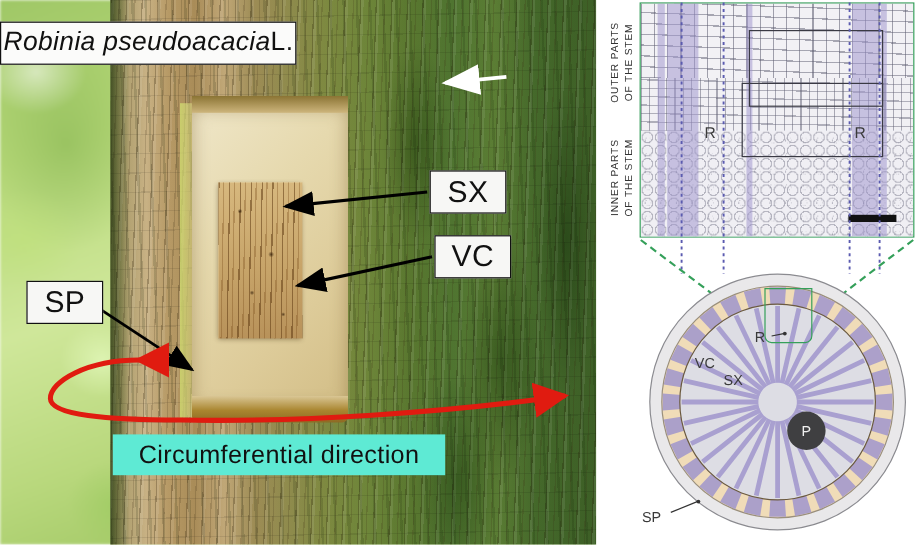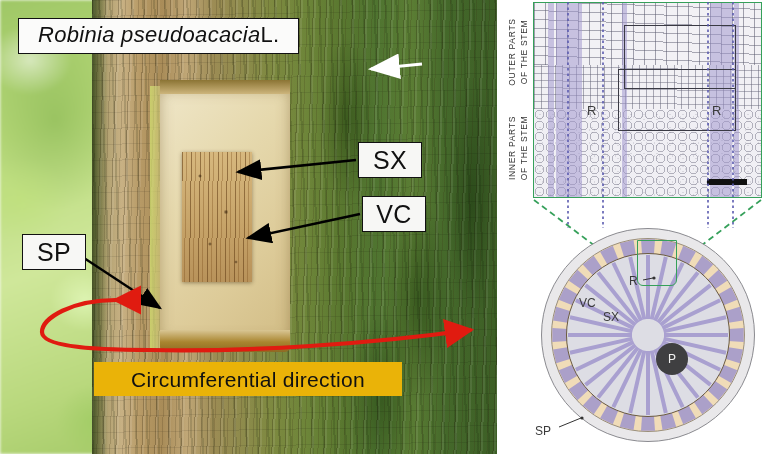--- a/index.html
+++ b/index.html
@@ -62,29 +62,29 @@
       radial-gradient(circle 2.5px at 44px 60px, rgba(45,25,5,.75), rgba(0,0,0,0)),
       radial-gradient(circle 2px at 28px 92px, rgba(45,25,5,.7), rgba(0,0,0,0)),
       radial-gradient(circle 1.8px at 54px 110px, rgba(45,25,5,.7), rgba(0,0,0,0));}
   .sap{position:absolute;left:150px;top:86px;width:12px;height:262px;
     background:linear-gradient(90deg,rgba(205,215,110,.85),rgba(232,228,150,.4));}
 
   
   .lbl{position:absolute;background:#f7f7f5;border:1.6px solid #111;
     color:#111;font-weight:400;letter-spacing:.3px;line-height:1;
     display:flex;align-items:center;justify-content:center;}
-  .title-lbl{left:18px;top:18px;padding:5px 19px 7px;font-size:22px;font-style:italic;
+  .title-lbl{left:0;top:18px;padding:5px 2px 7px;font-size:22px;font-style:italic;
     border:1.5px solid #111;background:#fbfbfa;}
   .title-lbl .up{font-style:normal;}
   #lbl-pe{left:424px;top:46px;width:62px;height:34px;font-size:25px;}
   #lbl-sx{left:358px;top:142px;width:62px;height:34px;font-size:25px;}
   #lbl-vc{left:362px;top:196px;width:62px;height:34px;font-size:25px;}
   #lbl-sp{left:22px;top:234px;width:62px;height:34px;font-size:25px;}
-  #lbl-circ{left:94px;top:362px;width:308px;height:34px;font-size:21px;
-    border:none;background:#eab308;}
+  #lbl-circ{left:94px;top:362px;width:277px;height:34px;font-size:21px;
+    border:none;background:#5eead4;}
 
   .ov{position:absolute;left:0;top:0;width:497px;height:454px;overflow:visible;}
 
   
   .right{position:absolute;left:497px;top:0;width:271px;height:454px;background:#fff;}
 
   .micro-wrap{position:absolute;left:36px;top:2px;width:229px;height:196px;}
   .micro{position:absolute;inset:0;border:1.6px solid #35a05a;overflow:hidden;
     background:#f4f3f6;}
   .cells-outer{position:absolute;left:0;top:0;width:100%;height:62px;

